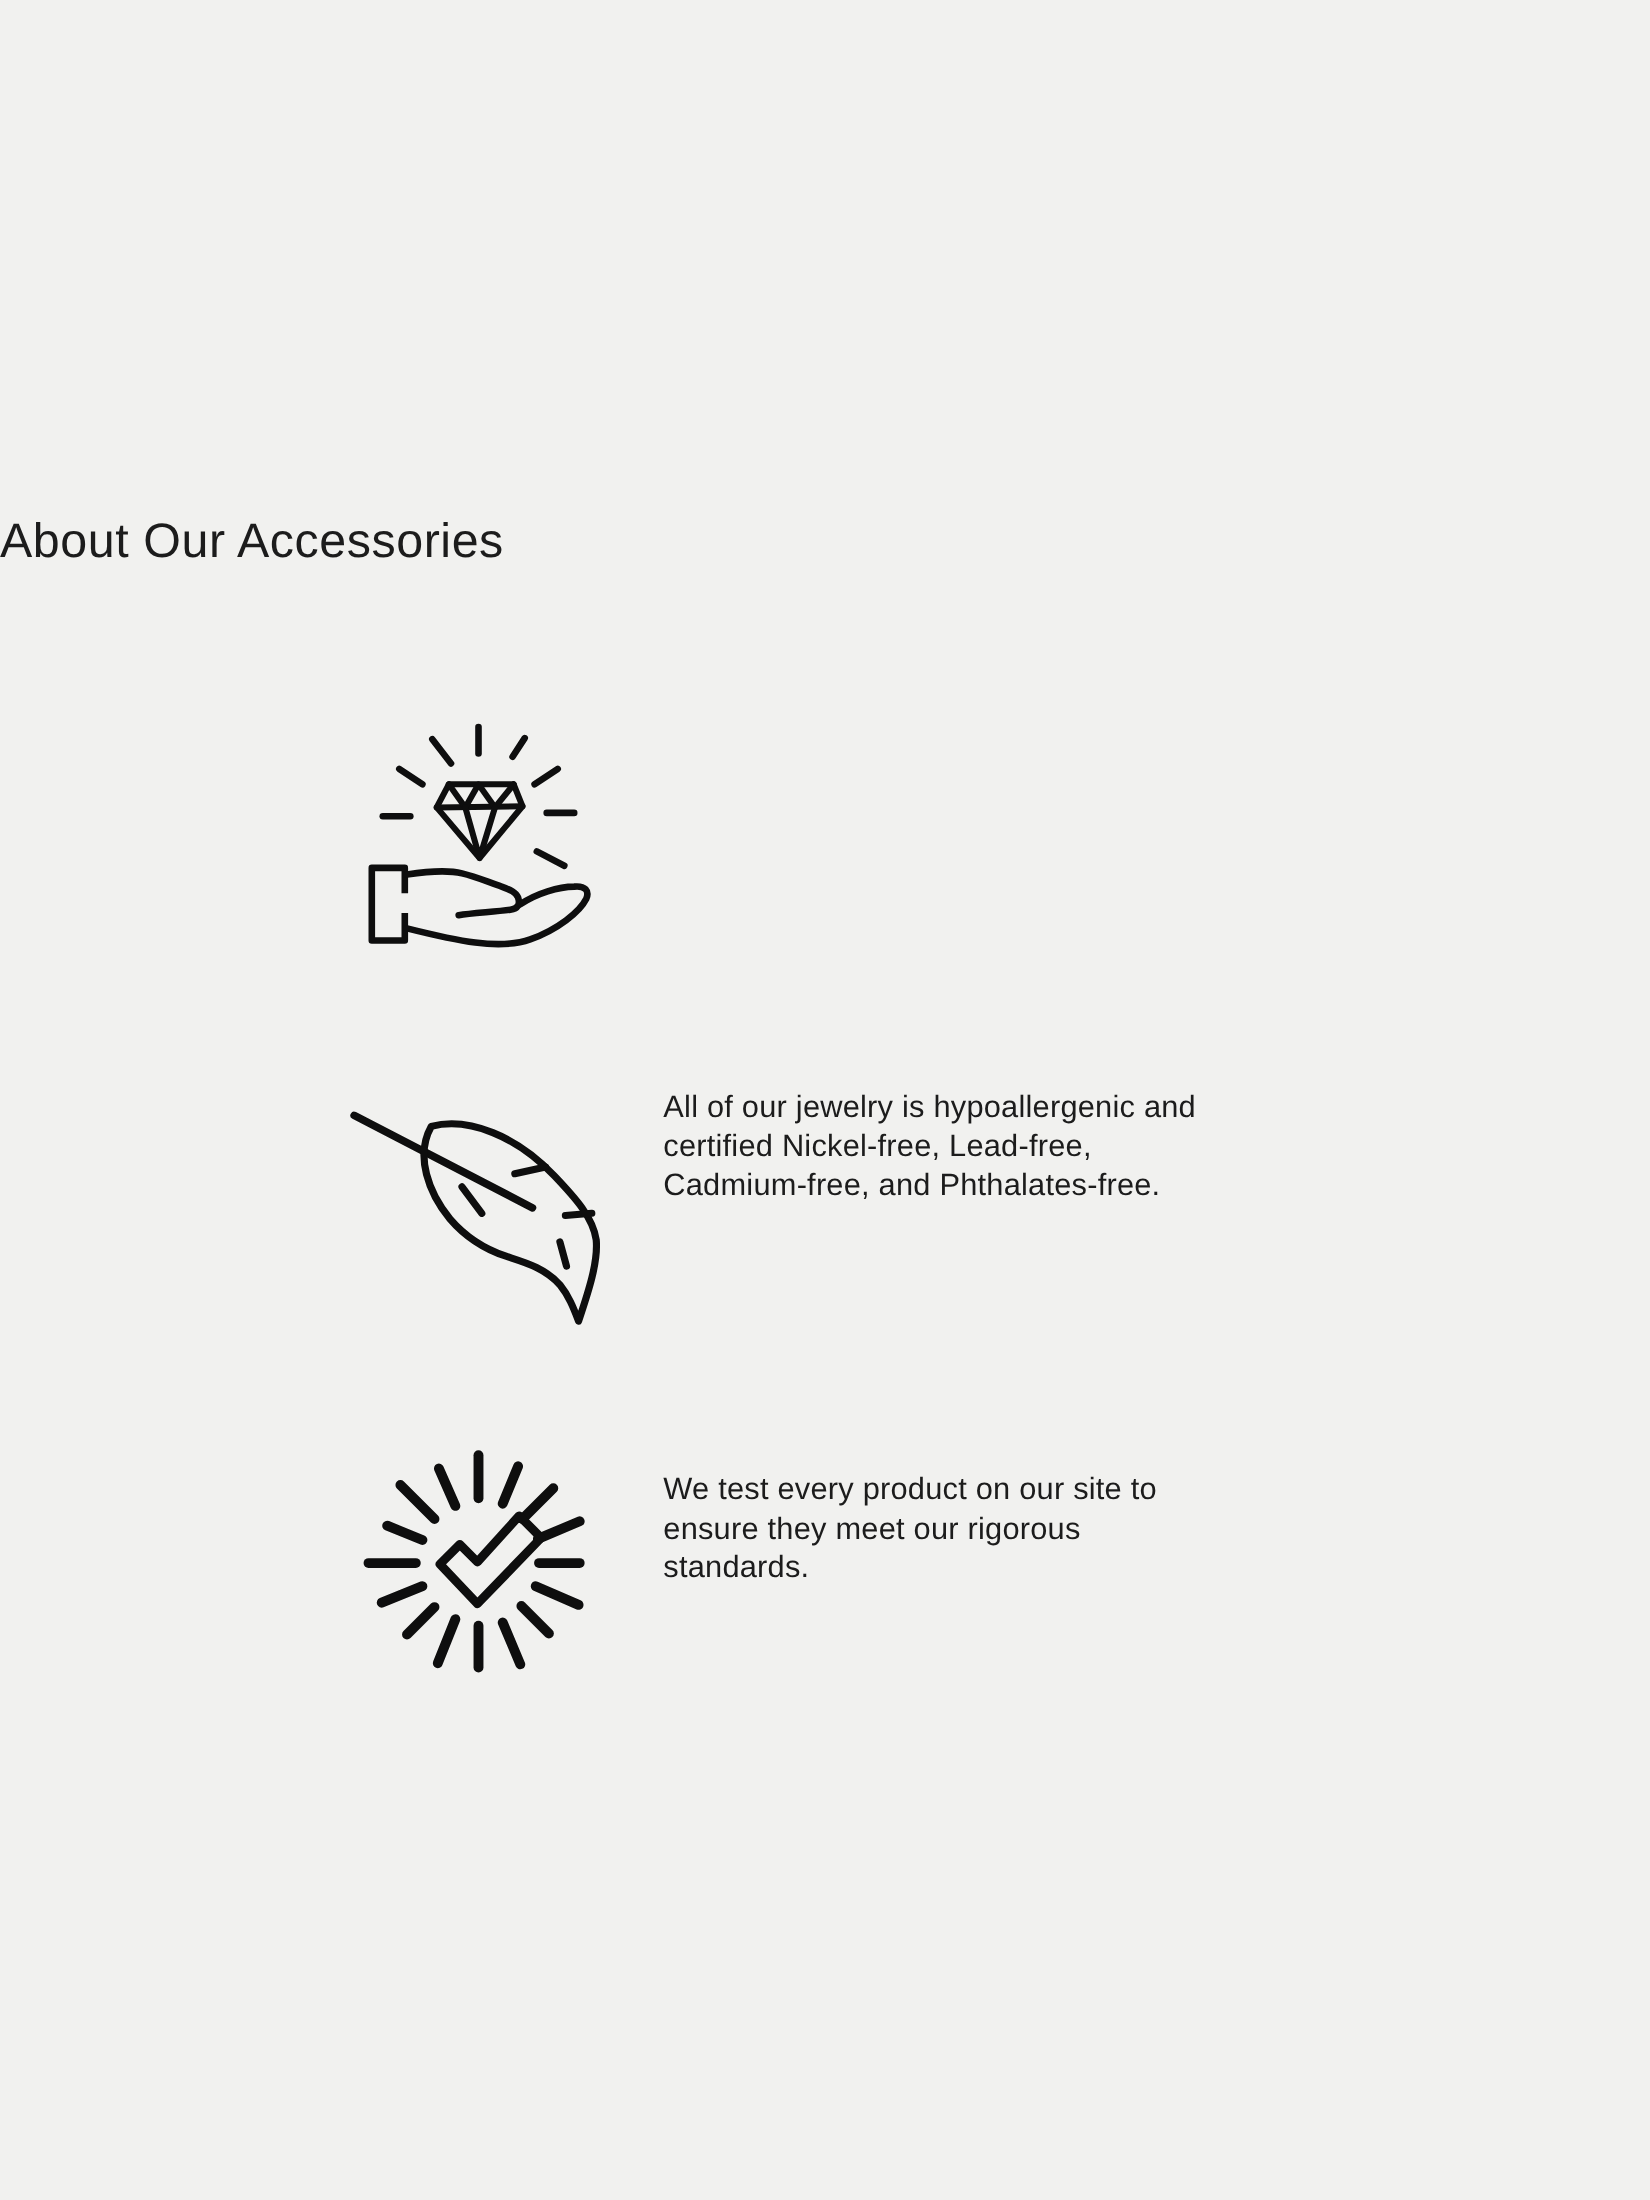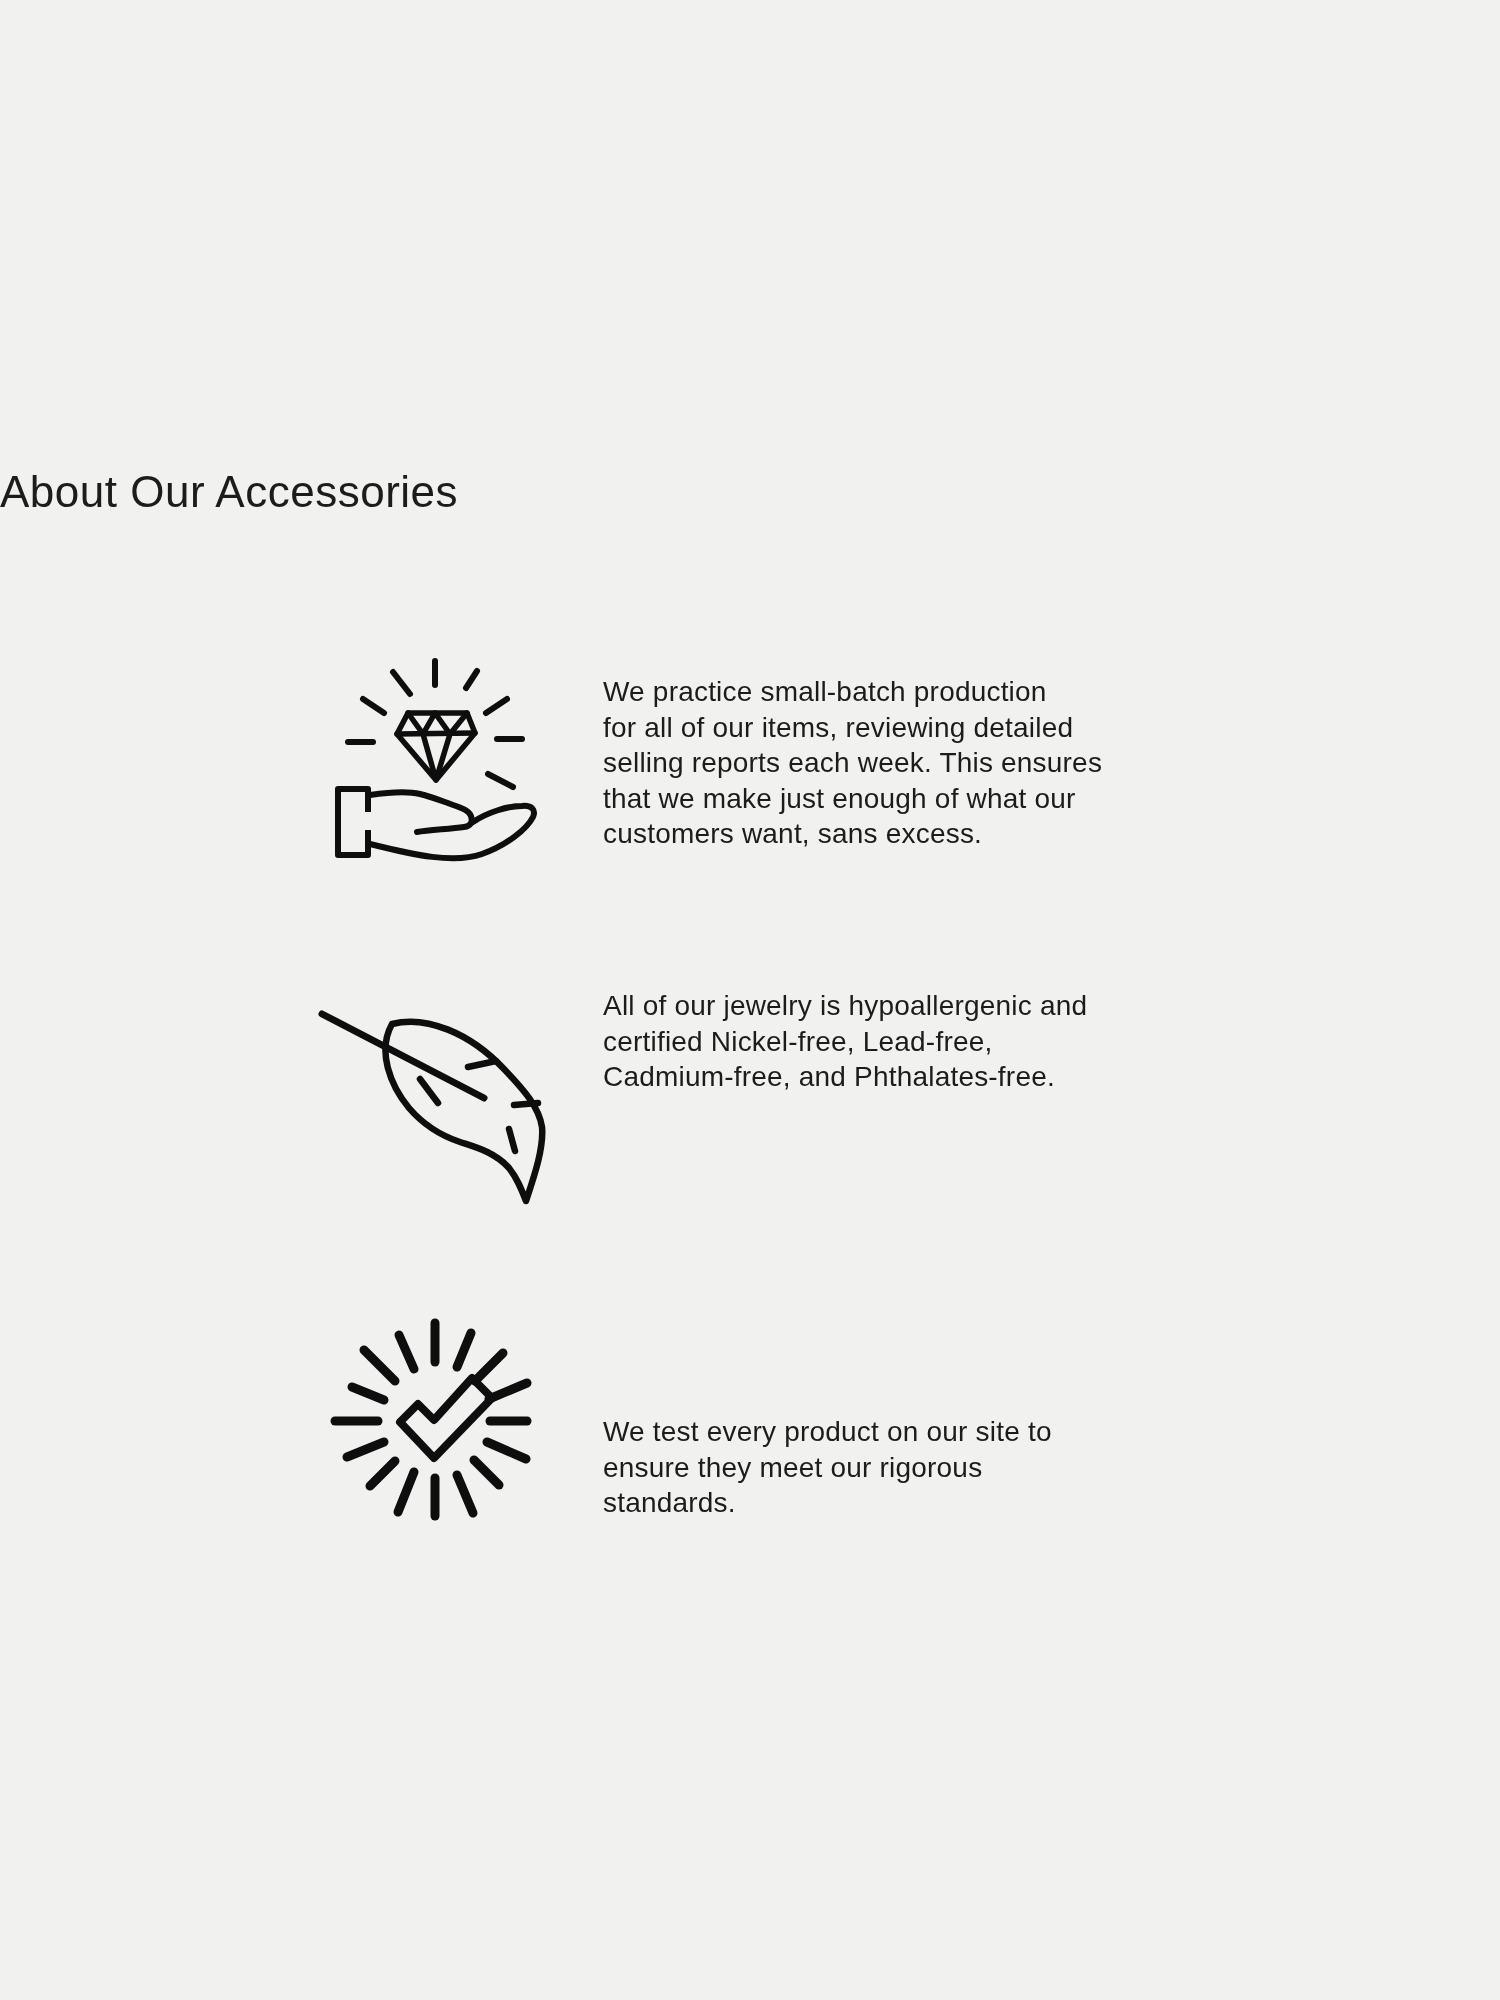--- a/index.html
+++ b/index.html
@@ -27,21 +27,21 @@
     left:603px;
     width:640px;
     margin:0;
     font-size:28px;
     line-height:35.5px;
     letter-spacing:0.2px;
     white-space:pre-line;
   }
   .copy-1{top:674px;}
   .copy-2{top:988px;}
-  .copy-3{top:1414px;}
+  .copy-3{top:1336px;}
   .icon{position:absolute;}
   .icon-1{left:330px;top:656px;width:210px;height:214px;}
   .icon-2{left:318px;top:1005px;width:230px;height:200px;}
   .icon-3{left:330px;top:1318px;width:210px;height:210px;}
   .icon svg{display:block;width:100%;height:100%;}
   .st{fill:none;stroke:var(--ink,#0e0e0e);stroke-linecap:round;stroke-linejoin:round;}
   figure{margin:0;}
 </style>
 </head>
 <body>
@@ -71,25 +71,20 @@
         <path d="M93,78 L106,124 L120,78"></path>
       </g>
 
       <g class="st" stroke-width="6">
         <path d="M38,156 L38,133 L8,133 L8,199 L38,199 L38,174" stroke-linecap="butt"></path>
         <path d="M40,139 C60,136 78,135 90,138 C103,141 114,146 126,150 C134,153 139,155 141,160 C143,166 141,170 134,171 C119,173 99,174 87,176"></path>
         <path d="M143,166 C158,156 178,150 192,150 C202,149 206,154 203,161 C197,173 177,189 152,198 C124,208 84,199 40,188"></path>
       </g>
     </svg>
   </figure>
-  <p class="copy copy-1">We practice small-batch production
-for all of our items, reviewing detailed
-selling reports each week. This ensures
-that we make just enough of what our
-customers want, sans excess.</p>
 
   <figure class="icon icon-2">
     <svg viewBox="0 0 230 200" aria-hidden="true">
       <g class="st" stroke-width="7">
         <path d="M4,9 L166,93"></path>
       </g>
       <g class="st" stroke-width="6.5">
         <path d="M74,19 C108,10 152,28 186,64 C206,85 221,102 224,122 C226,143 216,172 208,196 C203,183 199,173 191,163 C177,147 157,142 142,137 C121,130 103,117 91,103 C72,80 59,46 74,19 Z"></path>
         <path d="M150,62 L178,56"></path>
         <path d="M102,74 L120,98"></path>

